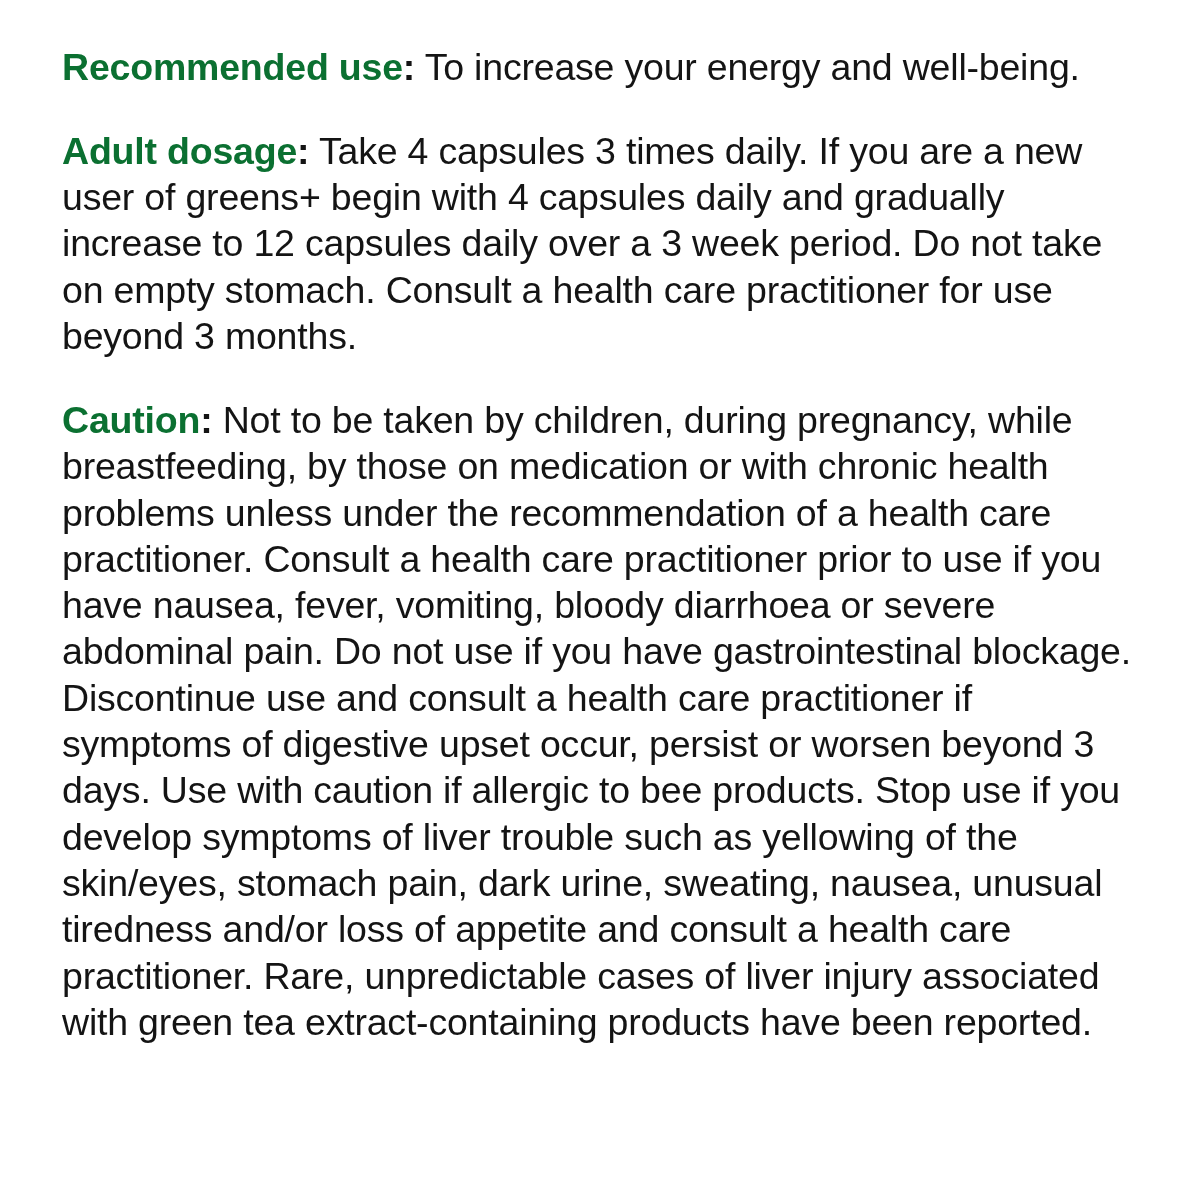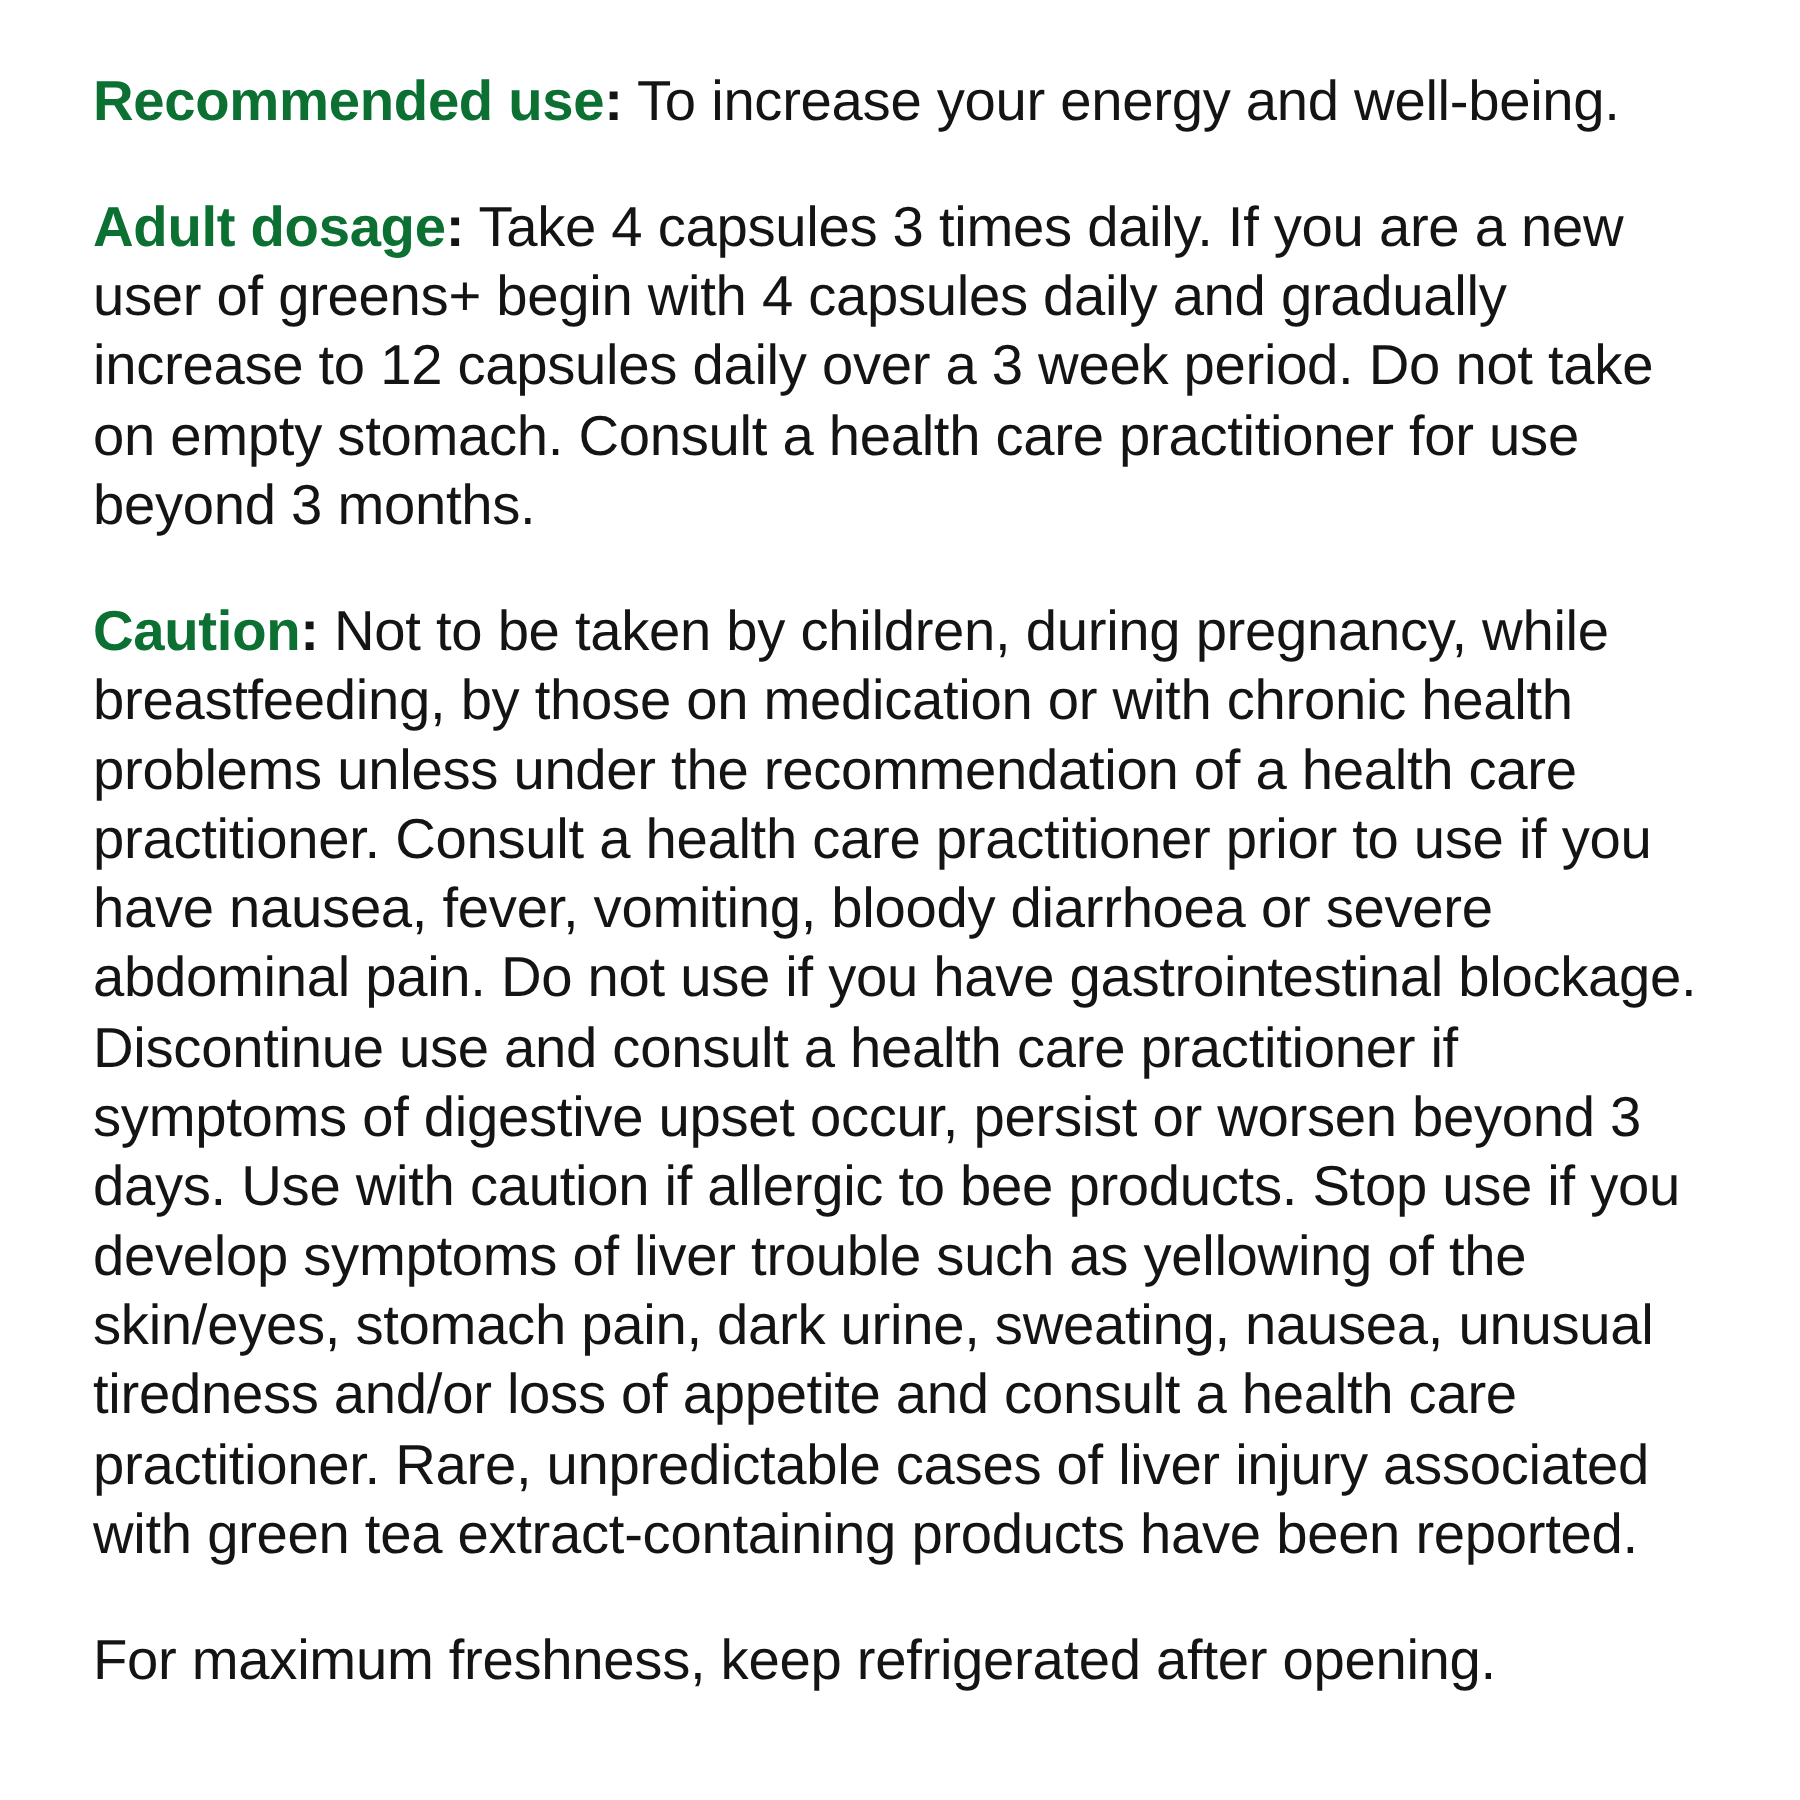--- a/index.html
+++ b/index.html
@@ -49,15 +49,14 @@
 <body>
 
 <div class="label-panel">
 
   <p class="block tight"><span class="heading">Recommended use</span><span class="colon">:</span><span class="body-text"> To increase your energy and well-being.</span></p>
 
   <p class="block tight"><span class="heading">Adult dosage</span><span class="colon">:</span><span class="body-text"> Take 4 capsules 3 times daily. If you are a new user of greens+ begin with 4 capsules daily and gradually increase to 12 capsules daily over a 3 week period. Do not take on empty stomach. Consult a health care practitioner for use beyond 3 months.</span></p>
 
   <p class="block"><span class="heading">Caution</span><span class="colon">:</span><span class="body-text"> Not to be taken by children, during pregnancy, while breastfeeding, by those on medication or with chronic health problems unless under the recommendation of a health care practitioner. Consult a health care practitioner prior to use if you have nausea, fever, vomiting, bloody diarrhoea or severe abdominal pain. Do not use if you have gastrointestinal blockage. Discontinue use and consult a health care practitioner if symptoms of digestive upset occur, persist or worsen beyond 3 days. Use with caution if allergic to bee products. Stop use if you develop symptoms of liver trouble such as yellowing of the skin/eyes, stomach pain, dark urine, sweating, nausea, unusual tiredness and/or loss of appetite and consult a health care practitioner. Rare, unpredictable cases of liver injury associated with green tea extract-containing products have been reported.</span></p>
 
-  <p class="block tight">For maximum freshness, keep refrigerated after opening.</p>
 
 </div>
 
 </body></html>

